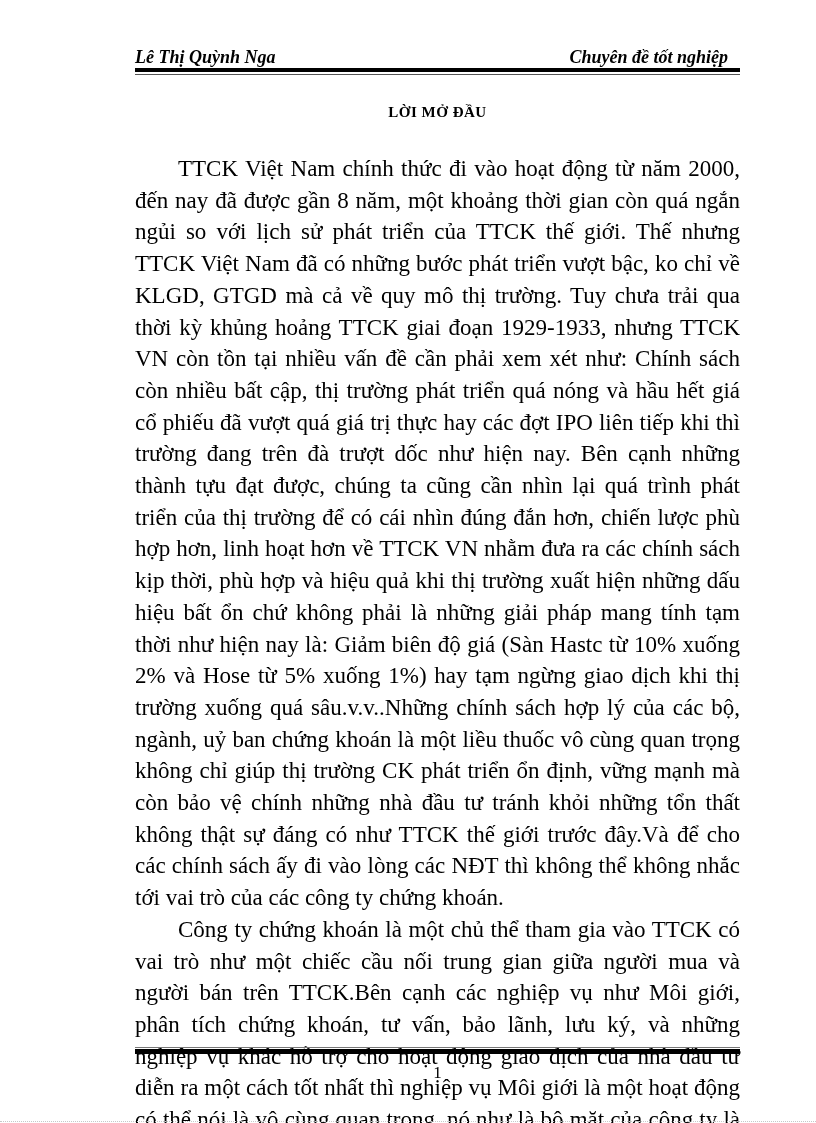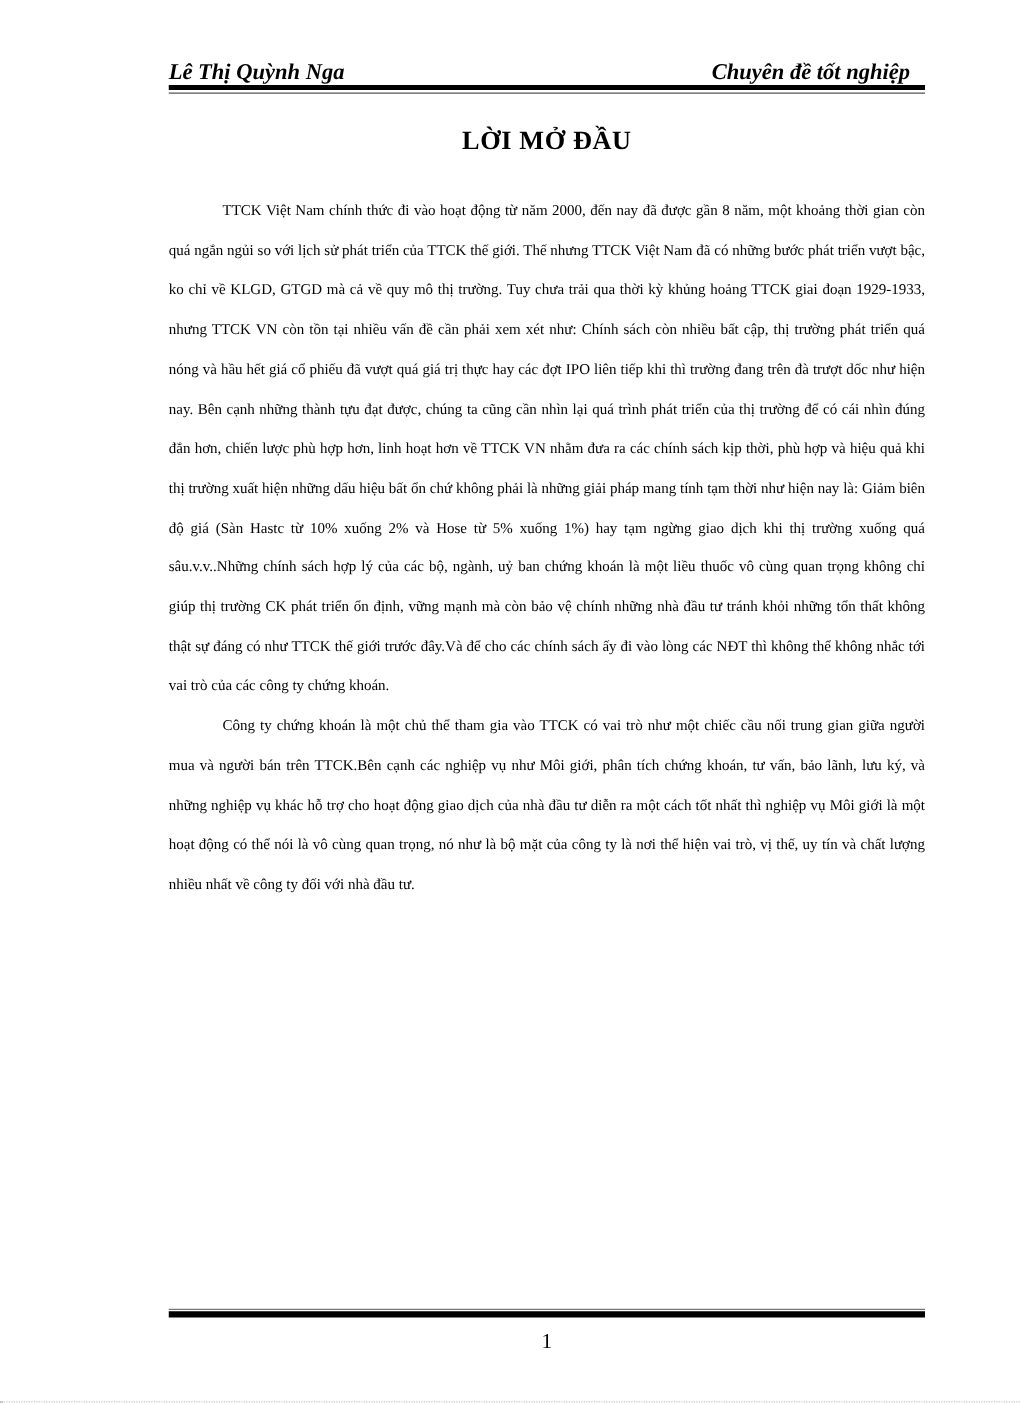--- a/index.html
+++ b/index.html
@@ -7,23 +7,23 @@
          font-family: "Liberation Serif", "DejaVu Serif", serif; color: #000; }
   .page { position: absolute; left: 0; top: 0; width: 804px; height: 1123px; }
   .header { position: absolute; left: 135px; top: 47px; width: 605px; height: 20px;
             font-family: "Liberation Serif", serif; font-style: italic; font-weight: bold;
             font-size: 18px; line-height: 20px; }
   .header .left { position: absolute; left: 0; top: 0; }
   .header .right { position: absolute; right: 12px; top: 0; }
   .hdr-rule-thick { position: absolute; left: 135px; top: 68px; width: 605px; height: 4px; background: #000; }
   .hdr-rule-thin { position: absolute; left: 135px; top: 74px; width: 605px; height: 1px; background: #555; }
   .title { position: absolute; left: 135px; top: 100px; width: 605px; text-align: center;
-           font-size: 21px; font-weight: bold; line-height: 24px; letter-spacing: 0.5px; }
+           font-size: 15px; font-weight: bold; line-height: 24px; letter-spacing: 0.5px; }
   .body { position: absolute; left: 135px; top: 153px; width: 605px; }
-  .para { margin: 0; font-size: 12px; line-height: 31.7px; text-align: justify;
+  .para { margin: 0; font-size: 23px; line-height: 31.7px; text-align: justify;
           text-indent: 43px; }
   .ftr-rule-thin { position: absolute; left: 135px; top: 1047px; width: 605px; height: 1px; background: #777; }
   .ftr-rule-thick { position: absolute; left: 135px; top: 1049px; width: 605px; height: 5px; background: #000; }
   .page-num { position: absolute; left: 135px; top: 1063px; width: 605px; text-align: center;
               font-size: 17px; line-height: 20px; }
   .page-edge { position: absolute; left: 0; top: 1121px; width: 816px; height: 0;
                border-top: 1px dotted #c8c8c8; }
 </style>
 </head>
 <body>

